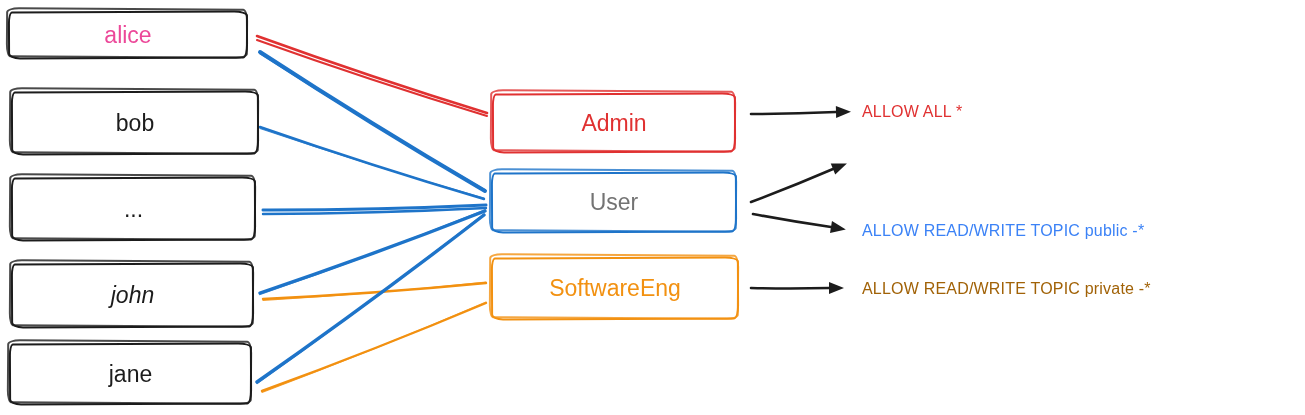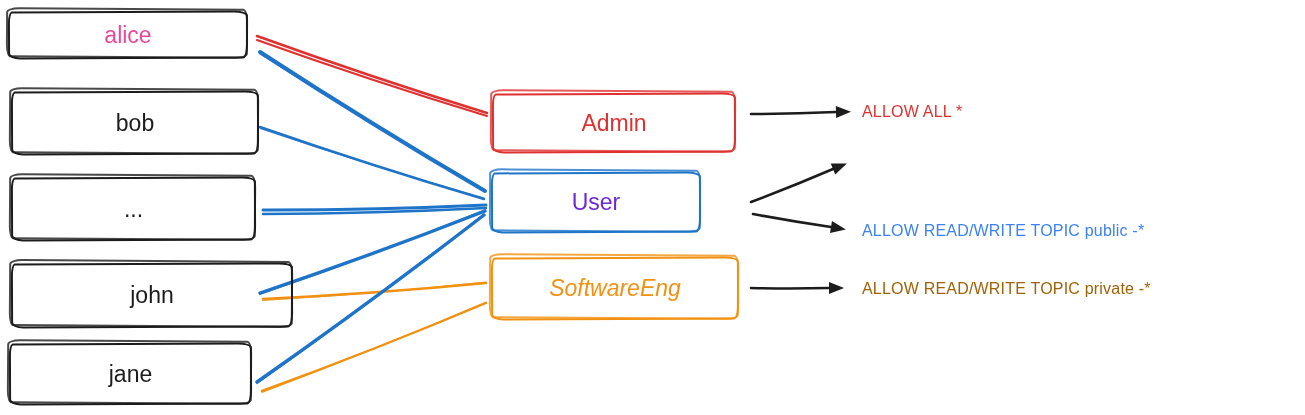--- a/index.html
+++ b/index.html
@@ -74,34 +74,34 @@
 
   <div class="box" style="left: 8px; top: 11px; width: 240px; height: 48px; --c: #1c1c1c; color: #ec4899;">
     <span class="lbl">alice</span>
   </div>
   <div class="box" style="left: 11px; top: 91px; width: 248px; height: 64px; --c: #1c1c1c; color: rgb(28, 28, 28);">
     <span class="lbl">bob</span>
   </div>
   <div class="box" style="left: 11px; top: 177px; width: 245px; height: 64px; --c: #1c1c1c; color: rgb(28, 28, 28);">
     <span class="lbl">...</span>
   </div>
-  <div class="box" style="left: 11px; top: 263px; width: 282px; height: 65px; --c: #1c1c1c; color: rgb(28, 28, 28);">
+  <div class="box" style="left: 11px; top: 263px; width: 243px; height: 65px; --c: #1c1c1c; color: rgb(28, 28, 28); font-style: italic;">
     <span class="lbl">john</span>
   </div>
   <div class="box" style="left: 9px; top: 343px; width: 243px; height: 62px; --c: #1c1c1c; color: rgb(28, 28, 28); border-radius: 24px;">
     <span class="lbl">jane</span>
   </div>
 
   <div class="box" style="left: 492px; top: 85px; width: 244px; height: 60px; --c: #e03131; color: rgb(224, 49, 49); margin-top: 8px;">
     <span class="lbl">Admin</span>
   </div>
-  <div class="box" style="left: 491px; top: 172px; width: 210px; height: 61px; --c: #1e74c9; color: #6d28d9;">
+  <div class="box" style="left: 491px; top: 172px; width: 246px; height: 61px; --c: #1e74c9; color: #737373;">
     <span class="lbl">User</span>
   </div>
-  <div class="box" style="left: 491px; top: 257px; width: 248px; height: 63px; --c: #f29111; color: rgb(242, 145, 17); font-style: italic;">
+  <div class="box" style="left: 491px; top: 257px; width: 248px; height: 63px; --c: #f29111; color: rgb(242, 145, 17);">
     <span class="lbl">SoftwareEng</span>
   </div>
 
   <div class="perm" style="left: 862px; top: 98px; --c: #e03131; color: rgb(224, 49, 49);">ALLOW ALL *</div>
   <div class="perm" style="left: 862px; top: 217px; --c: #1e74c9; color: #3b82f6;">ALLOW READ/WRITE TOPIC public -*</div>
   <div class="perm" style="left: 862px; top: 275px; --c: #f29111; color: #a16207;">ALLOW READ/WRITE TOPIC private -*</div>
 
 </div>
 
 </body></html>

